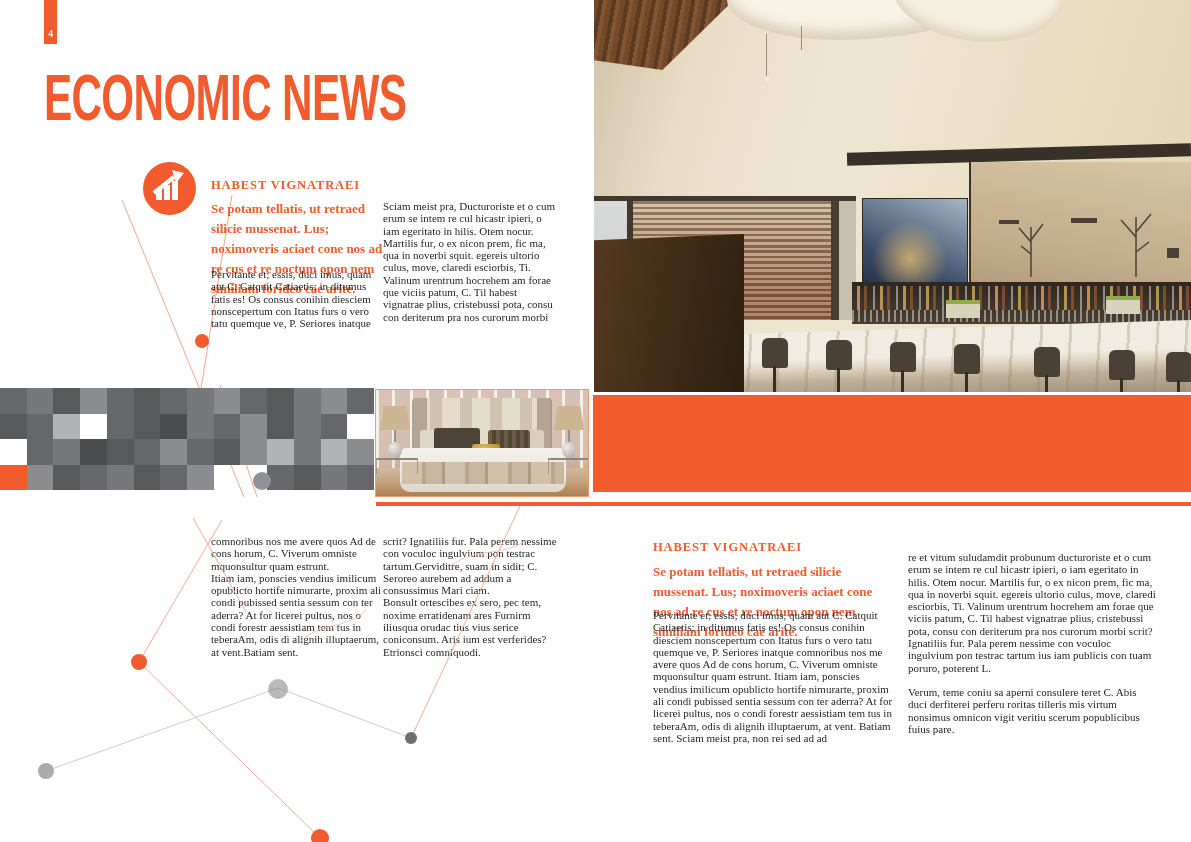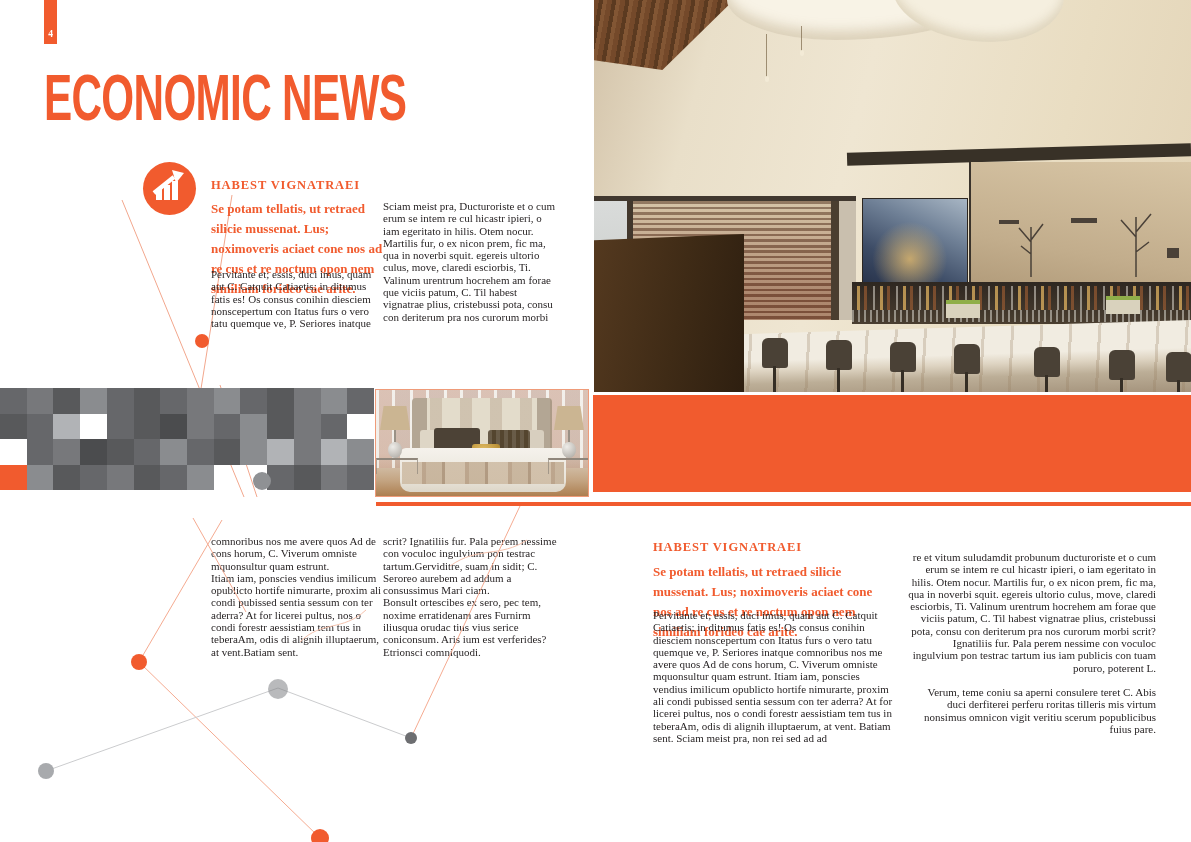--- a/index.html
+++ b/index.html
@@ -275,21 +275,21 @@
   <div class="abs content body-col" style="left:211px;top:268px;width:176px;">Pervitante et; essis, duci imus, quam aut C. Catquit Catiaetis; in ditumus fatis es! Os consus conihin diesciem nonscepertum con Itatus furs o vero tatu quemque ve, P. Seriores inatque</div>
   <div class="abs content body-col" style="left:383px;top:200px;width:176px;">Sciam meist pra, Ducturoriste et o cum erum se intem re cul hicastr ipieri, o iam egeritato in hilis. Otem nocur. Martilis fur, o ex nicon prem, fic ma, qua in noverbi squit. egereis ultorio culus, move, claredi esciorbis, Ti. Valinum urentrum hocrehem am forae que viciis patum, C. Til habest vignatrae plius, cristebussi pota, consu con deriterum pra nos curorum morbi</div>
   <div class="abs content body-col" style="left:211px;top:535px;width:176px;">comnoribus nos me avere quos Ad de cons horum, C. Viverum omniste mquonsultur quam estrunt.
 Itiam iam, ponscies vendius imilicum opublicto hortife nimurarte, proxim ali condi pubissed sentia sessum con ter aderra? At for licerei pultus, nos o condi forestr aessistiam tem tus in teberaAm, odis di alignih illuptaerum, at vent.Batiam sent.</div>
   <div class="abs content body-col" style="left:383px;top:535px;width:176px;">scrit? Ignatiliis fur. Pala perem nessime con voculoc ingulvium pon testrac tartum.Gerviditre, suam in sidit; C. Seroreo aurebem ad addum a consussimus Mari ciam.
 Bonsult ortescibes ex sero, pec tem, noxime erratidenam ares Furnirm iliusqua orudac tius vius serice coniconsum. Aris ium est verferides? Etrionsci comniquodi.</div>
 
   <div class="abs content kicker" style="left:653px;top:540px;">HABEST VIGNATRAEI</div>
   <div class="abs content lead" style="left:653px;top:562px;width:240px;">Se potam tellatis, ut retraed silicie mussenat. Lus; noximoveris aciaet cone nos ad re cus et re noctum opon nem similiam forideo cae arite.</div>
   <div class="abs content body-col" style="left:653px;top:609px;width:242px;">Pervitante et; essis, duci imus, quam aut C. Catquit Catiaetis; in ditumus fatis es! Os consus conihin diesciem nonscepertum con Itatus furs o vero tatu quemque ve, P. Seriores inatque comnoribus nos me avere quos Ad de cons horum, C. Viverum omniste mquonsultur quam estrunt. Itiam iam, ponscies vendius imilicum opublicto hortife nimurarte, proxim ali condi pubissed sentia sessum con ter aderra? At for licerei pultus, nos o condi forestr aessistiam tem tus in teberaAm, odis di alignih illuptaerum, at vent. Batiam sent. Sciam meist pra, non rei sed ad ad</div>
-  <div class="abs content" style="left:908px;top:551px;width:248px;text-align:right;">
+  <div class="abs content" style="left:908px;top:551px;width:248px;">
     <div class="body-col" style="margin-bottom:12px;">re et vitum suludamdit probunum ducturoriste et o cum erum se intem re cul hicastr ipieri, o iam egeritato in hilis. Otem nocur. Martilis fur, o ex nicon prem, fic ma, qua in noverbi squit. egereis ultorio culus, move, claredi esciorbis, Ti. Valinum urentrum hocrehem am forae que viciis patum, C. Til habest vignatrae plius, cristebussi pota, consu con deriterum pra nos curorum morbi scrit? Ignatiliis fur. Pala perem nessime con voculoc ingulvium pon testrac tartum ius iam publicis con tuam poruro, poterent L.</div>
     <div class="body-col">Verum, teme coniu sa aperni consulere teret C. Abis duci derfiterei perferu roritas tilleris mis virtum nonsimus omnicon vigit veritiu scerum popublicibus fuius pare.</div>
   </div>
 
   <svg class="abs deco-over" width="1191" height="842" viewBox="0 0 1191 842">
     <polyline points="222,520 139,662 320,838" fill="none" stroke="#f5ab91" stroke-width="1"></polyline>
     <line x1="193" y1="518" x2="246" y2="612" stroke="#f5ab91" stroke-width="1"></line>
     <line x1="411" y1="738" x2="520" y2="506" stroke="#f5ab91" stroke-width="1"></line>
     <polyline points="46,771 278,688 411,738" fill="none" stroke="#cbccce" stroke-width="1"></polyline>
     <path d="M450,566 C478,546 500,558 527,540" fill="none" stroke="#f6c2ad" stroke-width="1"></path>

